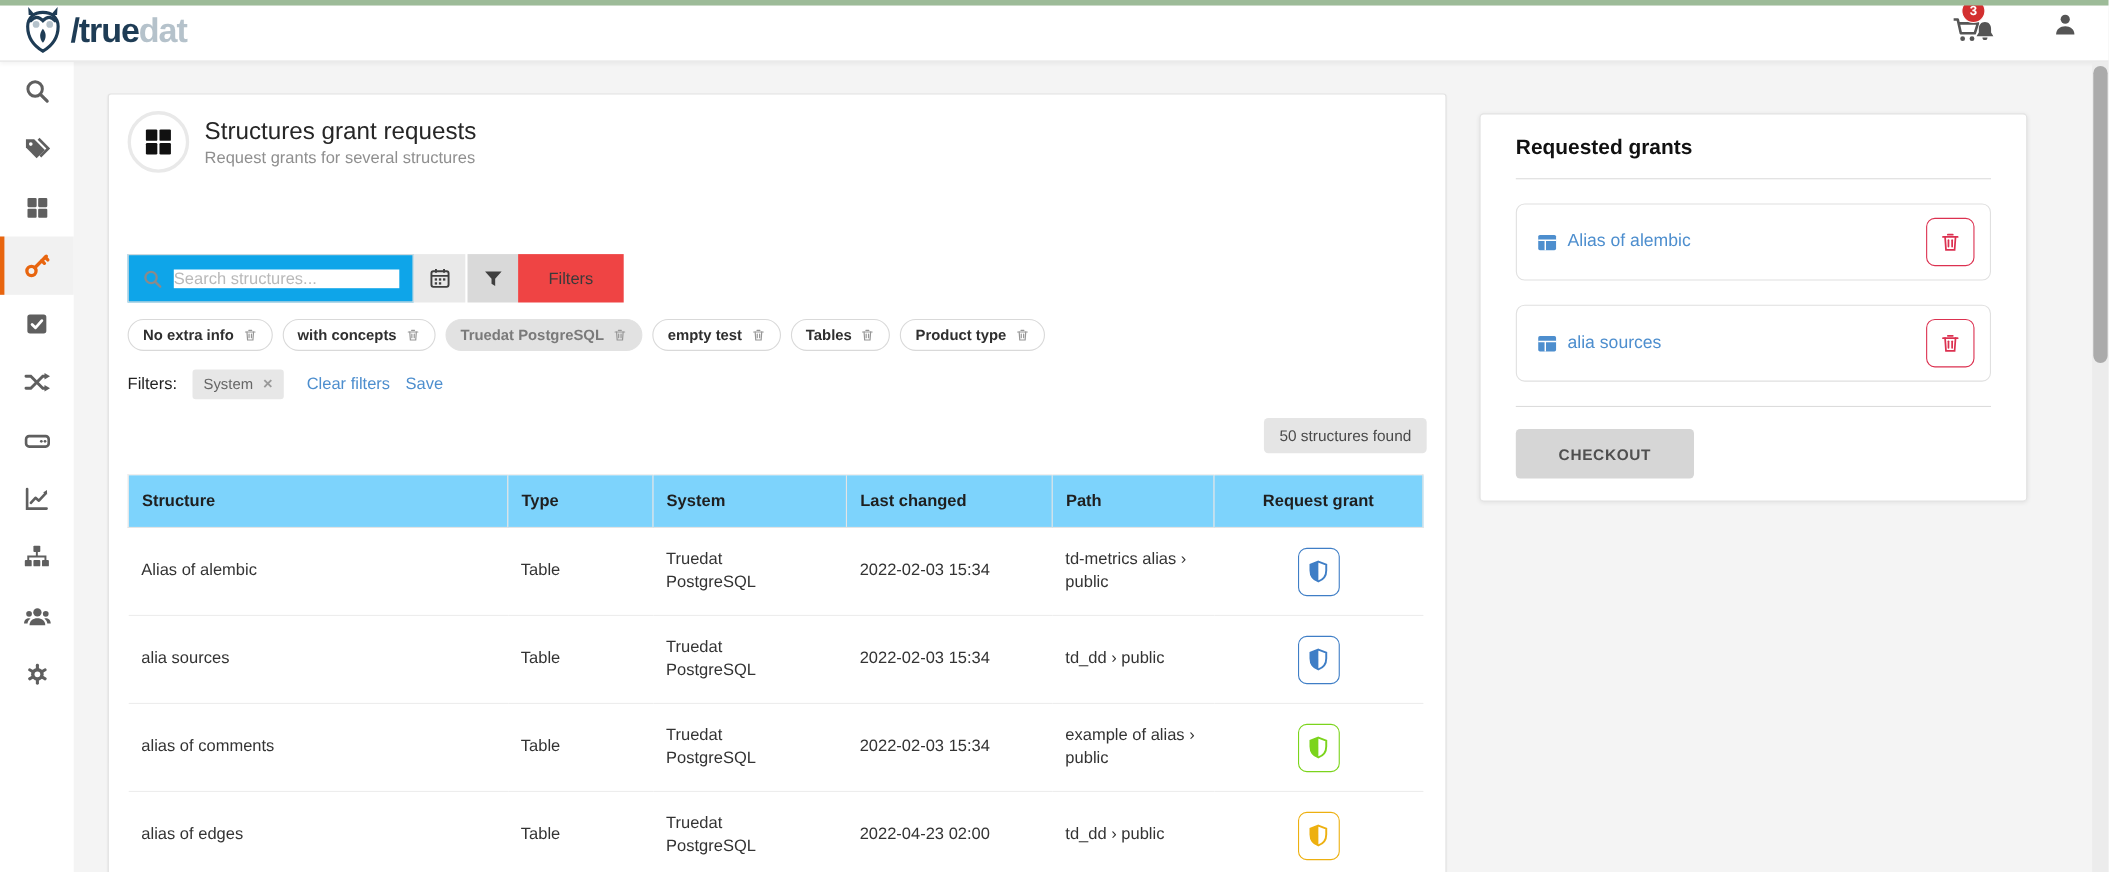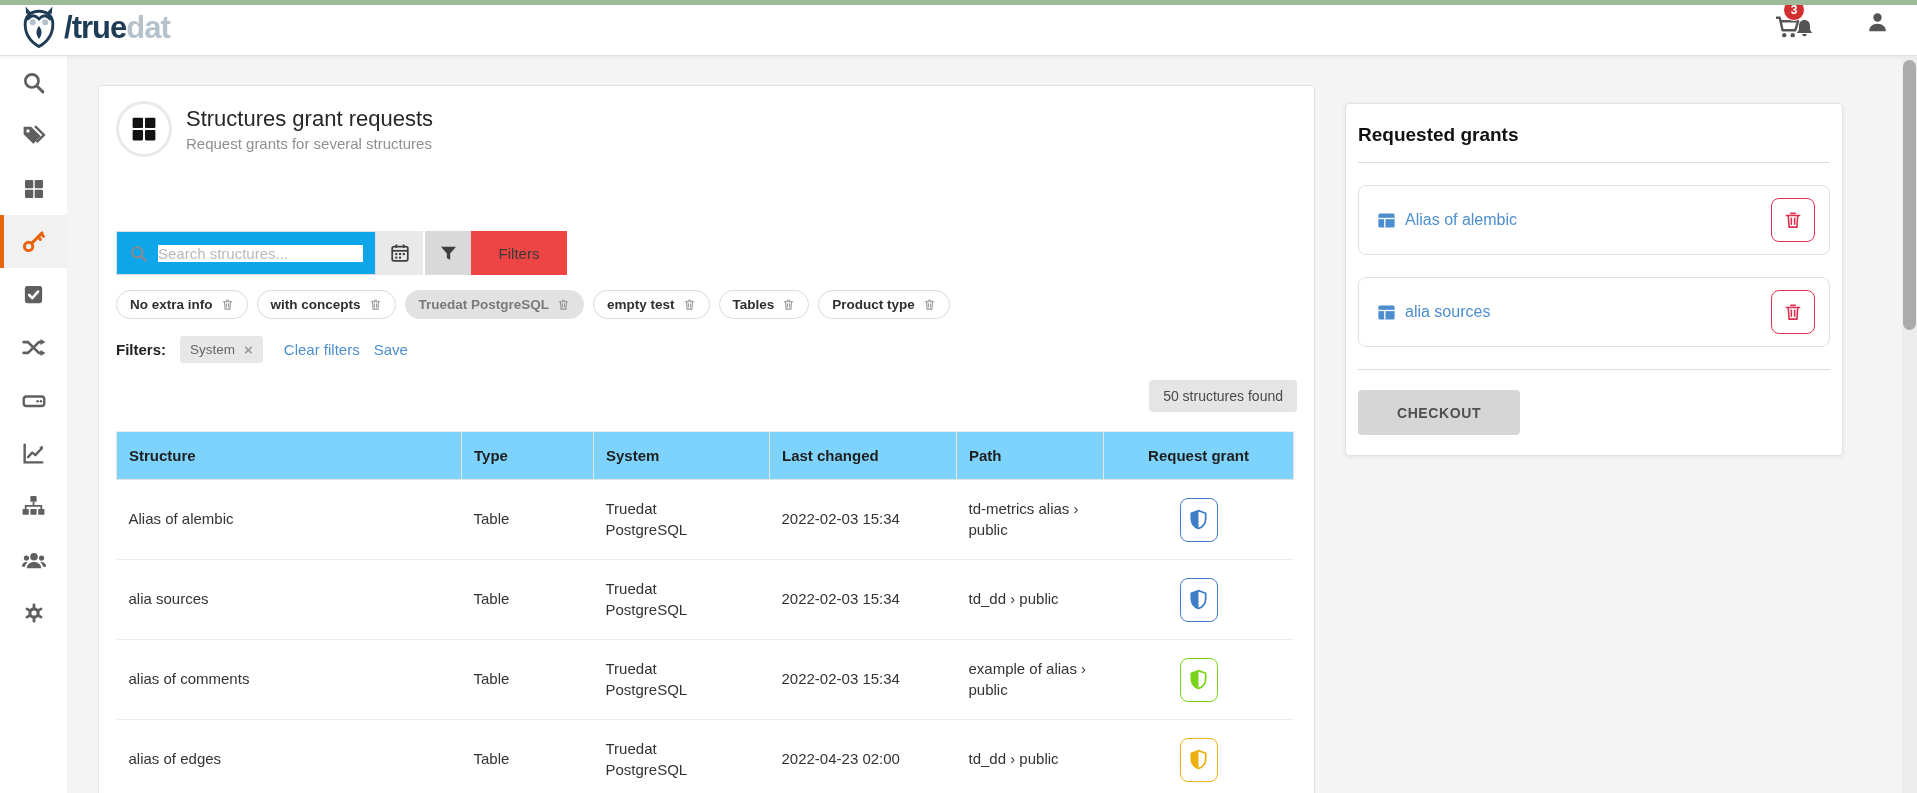--- a/index.html
+++ b/index.html
@@ -61,21 +61,21 @@
   .chips-row { margin-top:15px; display:flex; gap:9px; }
   .chip {
     height:29px; border:1px solid #d9d9d9; border-radius:15px; background:#fff;
     display:flex; align-items:center; gap:8px; padding:0 13px;
     font-size:13.5px; font-weight:700; color:#2f2f2f; cursor:pointer; white-space:nowrap;
   }
   .chip[data-selected="true"] { background:#e2e2e2; border-color:#e2e2e2; color:#7a7a7a; }
   .chip .trash { color:#969696; display:flex; }
   
   .filters-row { margin-top:17px; display:flex; align-items:center; }
-  .filters-label { font-size:15px; font-weight:700; color:#222; }
+  .filters-label { font-size:15px; font-weight:400; color:#222; }
   .applied-chip {
     margin-left:14px; background:#e7e7e7; border-radius:3px; height:27px;
     display:flex; align-items:center; padding:0 10px; font-size:13.5px; color:#666; gap:9px;
   }
   .applied-chip .x { color:#9a9a9a; font-weight:700; font-size:15px; cursor:pointer; line-height:1; }
   .link { color:#4d8ece; font-size:15px; text-decoration:none; cursor:pointer; }
   .link.clear { margin-left:21px; }
   .link.save { margin-left:14px; }
   
   .badge-row { margin-top:17px; display:flex; justify-content:flex-end; }
@@ -97,21 +97,21 @@
     width:38px; height:44px; border-radius:8px; background:#fff; border:1px solid currentColor;
     display:inline-flex; align-items:center; justify-content:center; cursor:pointer;
   }
   .grant-btn[data-status="blue"]   { color:#3f7ec6; }
   .grant-btn[data-status="green"]  { color:#7bd41c; }
   .grant-btn[data-status="yellow"] { color:#edb010; }
   
   .right-panel {
     position:absolute; left:1345px; top:103px; width:498px; height:353px;
     background:#fff; border:1px solid #e2e2e2; border-radius:4px;
-    box-shadow:0 1px 4px rgba(0,0,0,.07); padding:20px 12px;
+    box-shadow:0 1px 4px rgba(0,0,0,.07); padding:20px 32px;
   }
   .panel-title { font-size:19px; font-weight:700; color:#111; }
   .panel-divider { border:none; border-top:1px solid #dcdcdc; margin-top:16px; }
   .grant-item {
     margin-top:22px; height:70px; border:1px solid #e0e0e0; border-radius:8px;
     display:flex; align-items:center; padding:0 14px 0 18px;
   }
   .grant-item-link { display:flex; align-items:center; gap:9px; color:#4d8ece; font-size:16px; cursor:pointer; text-decoration:none; }
   .item-trash {
     margin-left:auto; width:44px; height:44px; border:1px solid #dc3150; border-radius:8px;

